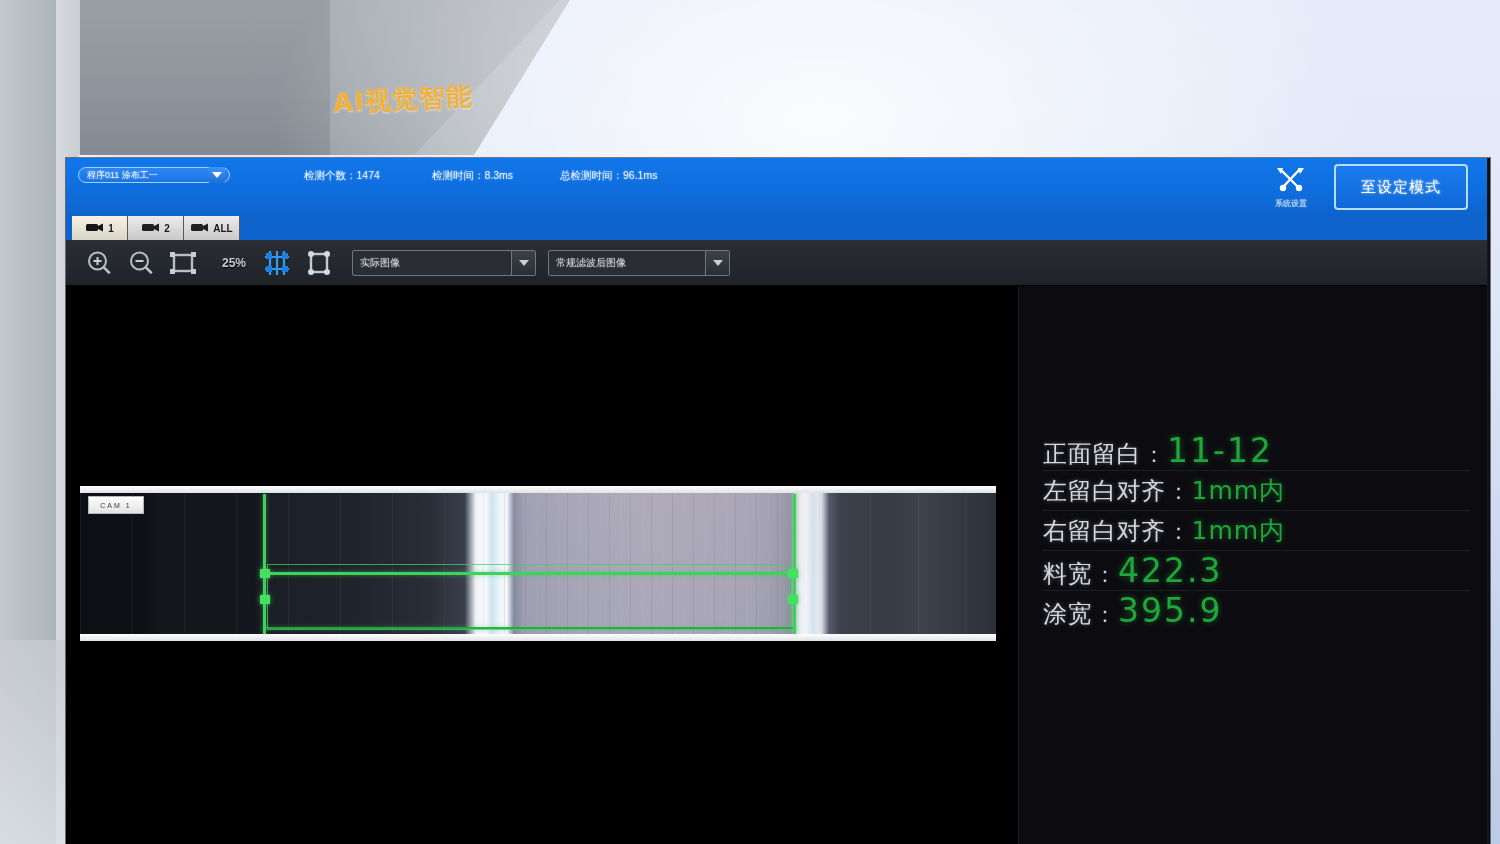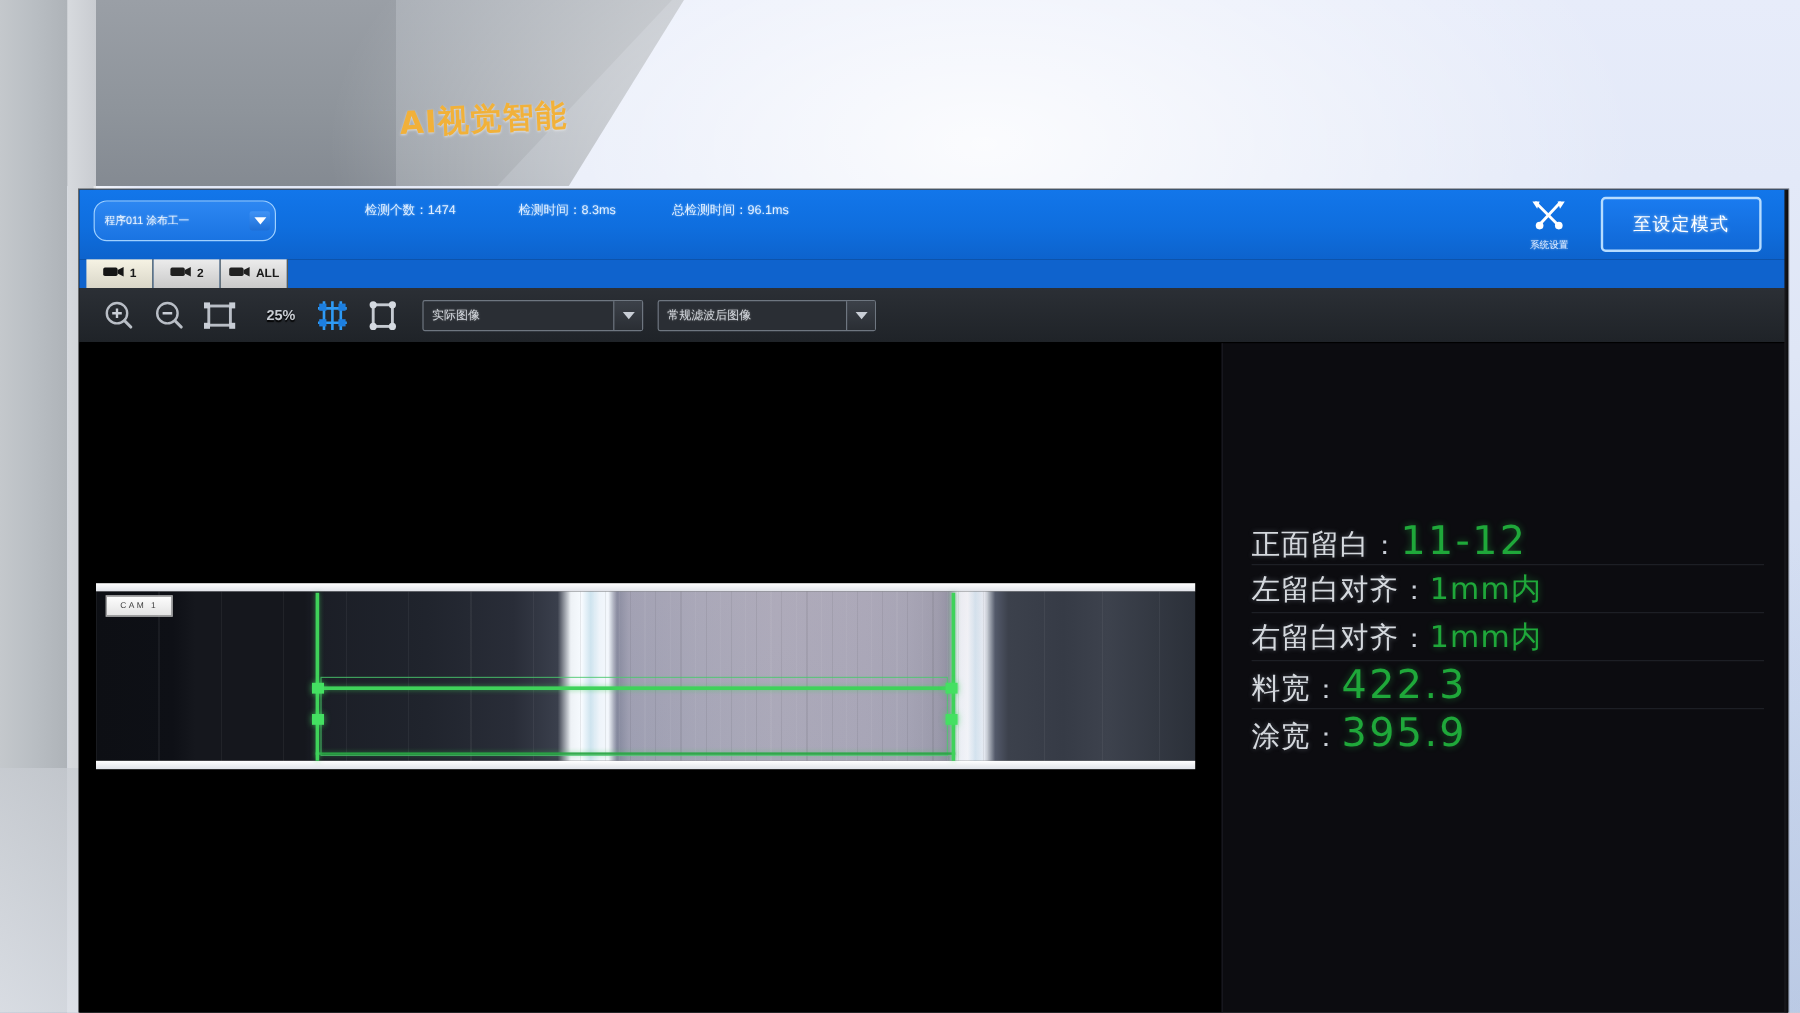--- a/index.html
+++ b/index.html
@@ -83,21 +83,21 @@
   
   .hdr {
     position: relative;
     height: 58px;
     background: linear-gradient(180deg,#1276ea 0%, #0f6ede 55%, #0d63cd 100%);
     display: flex; align-items: stretch;
   }
   .hdr-left { position: relative; width: 700px; }
   .preset-select {
     position: absolute; left: 12px; top: 9px;
-    width: 152px; height: 34px;
+    width: 152px; height: 16px;
     border: 1px solid #9fd0ff; border-radius: 11px;
     background: linear-gradient(180deg,#2d87f2,#1a74e2);
     display: flex; align-items: center; padding: 0 4px 0 8px;
   }
   .preset-text {
     flex: 1; color: #eaf4ff; font-size: 9px; white-space: nowrap;
     overflow: hidden; text-shadow: 0 0 2px rgba(255,255,255,.6);
   }
   .caret-box {
     width: 17px; height: 16px; background: linear-gradient(180deg,#3f93f6,#1e6fd6);

